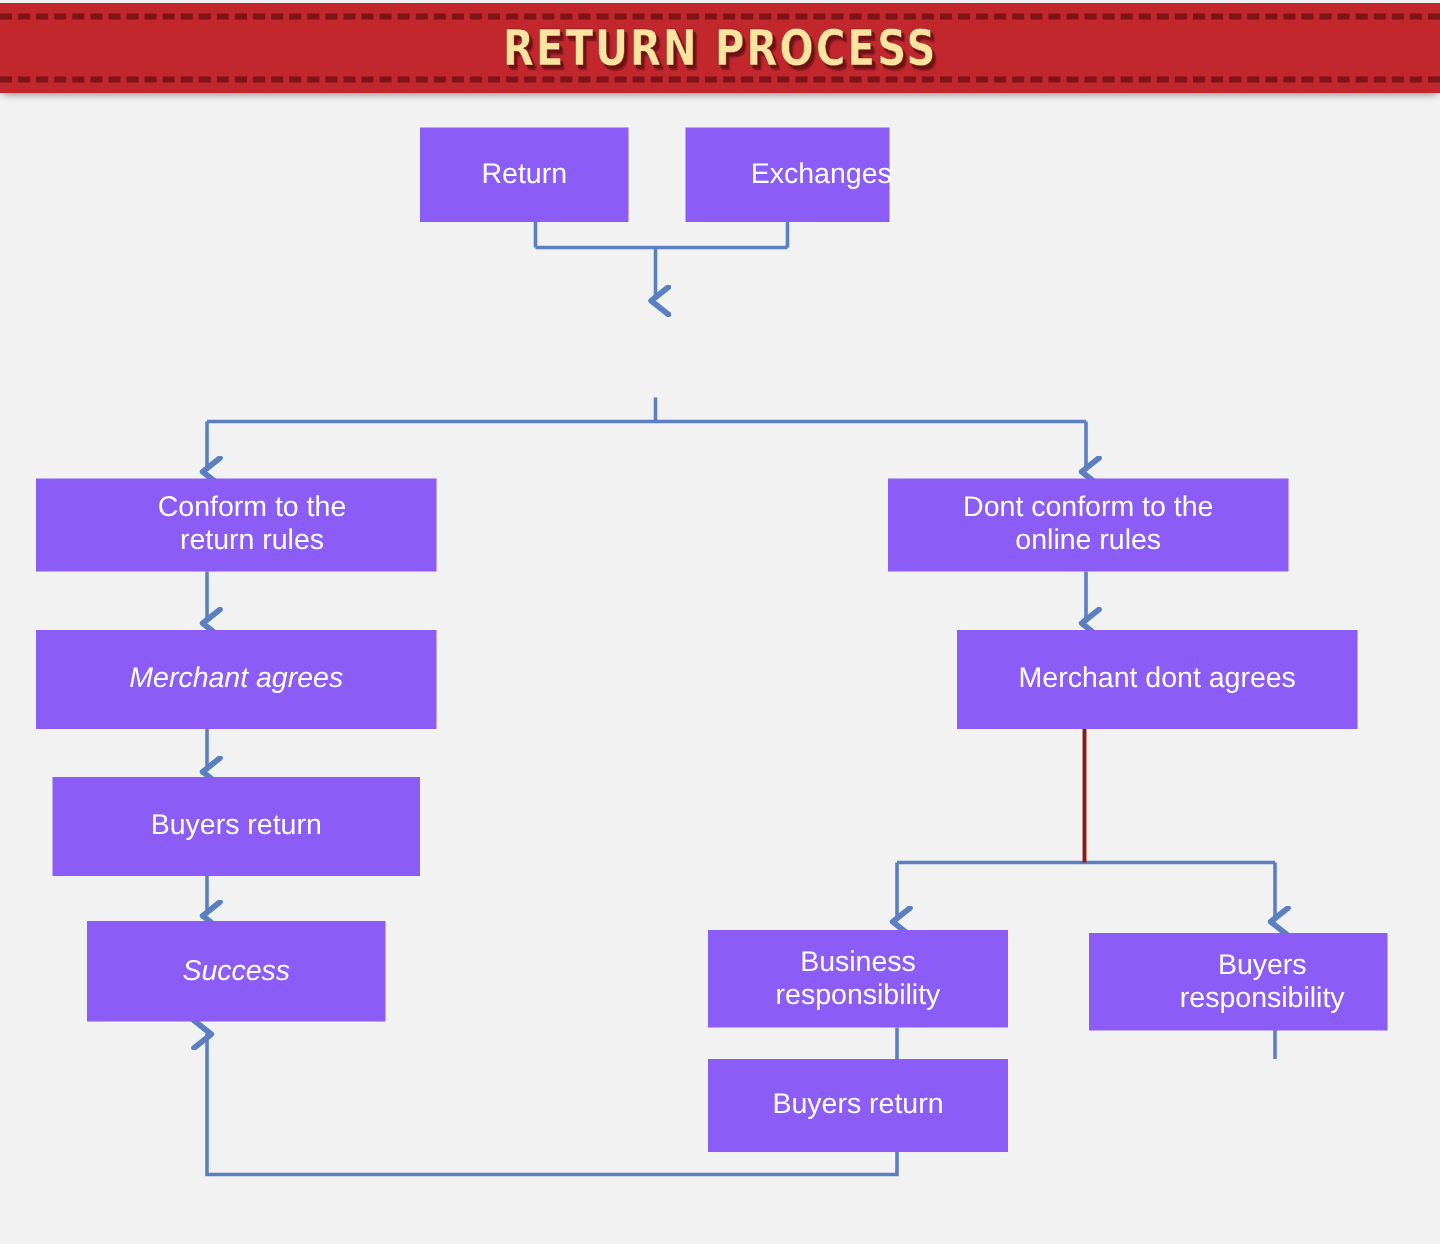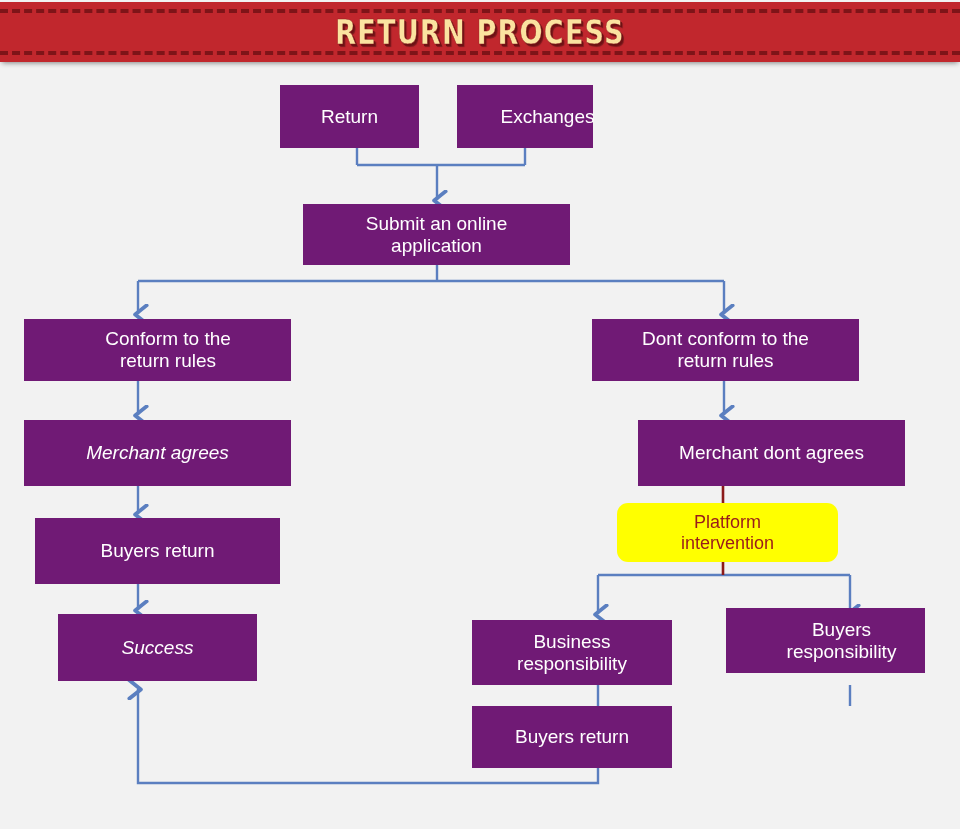--- a/index.html
+++ b/index.html
@@ -70,21 +70,21 @@
 
   
   .node {
     position: absolute;
     display: flex;
     align-items: center;
     justify-content: center;
     text-align: center;
     line-height: 1.15;
     color: #ffffff;
-    background: #701a75;
+    background: #8b5cf6;
     font-size: 19px;
     white-space: pre-line;
     z-index: 3;
   }
   .node.yellow {
     background: #ffff00;
     color: #991b1b;
     border-radius: 11px;
     font-size: 18px;
   }
@@ -146,43 +146,39 @@
 
       <g fill="none" stroke="#8b1a1a" stroke-width="2.6">
         <path d="M723,424 L723,513"></path>
       </g>
     </svg>
 
     <div class="node" style="left:280px; top:23px;  width:139px; height:63px;">Return</div>
 
     <div class="node" style="left:457px; top:23px;  width:136px; height:63px;padding-left:45px;">Exchanges</div>
 
-    <div class="node" style="left:303px; top:142px; width:267px; height:61px;">Submit an online
-application</div>
 
     <div class="node" style="left:24px;  top:257px; width:267px; height:62px;padding-left:21px;">Conform to the
 return rules</div>
 
     <div class="node" style="left:592px; top:257px; width:267px; height:62px;">Dont conform to the
-return rules</div>
+online rules</div>
 
     <div class="node" style="left:24px;  top:358px; width:267px; height:66px;font-style:italic;">Merchant agrees</div>
 
     <div class="node" style="left:592px; top:358px; width:267px; height:66px;margin-left:46px;">Merchant dont agrees</div>
 
-    <div class="node yellow" style="left:617px; top:441px; width:221px; height:59px;">Platform
-intervention</div>
 
     <div class="node" style="left:35px;  top:456px; width:245px; height:66px;">Buyers return</div>
 
     <div class="node" style="left:58px;  top:552px; width:199px; height:67px;font-style:italic;">Success</div>
 
     <div class="node" style="left:472px; top:558px; width:200px; height:65px;">Business
 responsibility</div>
 
-    <div class="node" style="left:726px; top:546px; width:199px; height:65px;padding-left:32px;">Buyers
+    <div class="node" style="left:726px; top:560px; width:199px; height:65px;padding-left:32px;">Buyers
 responsibility</div>
 
     <div class="node" style="left:472px; top:644px; width:200px; height:62px;">Buyers return</div>
 
 
   </div>
 </div>
 
 </body></html>

